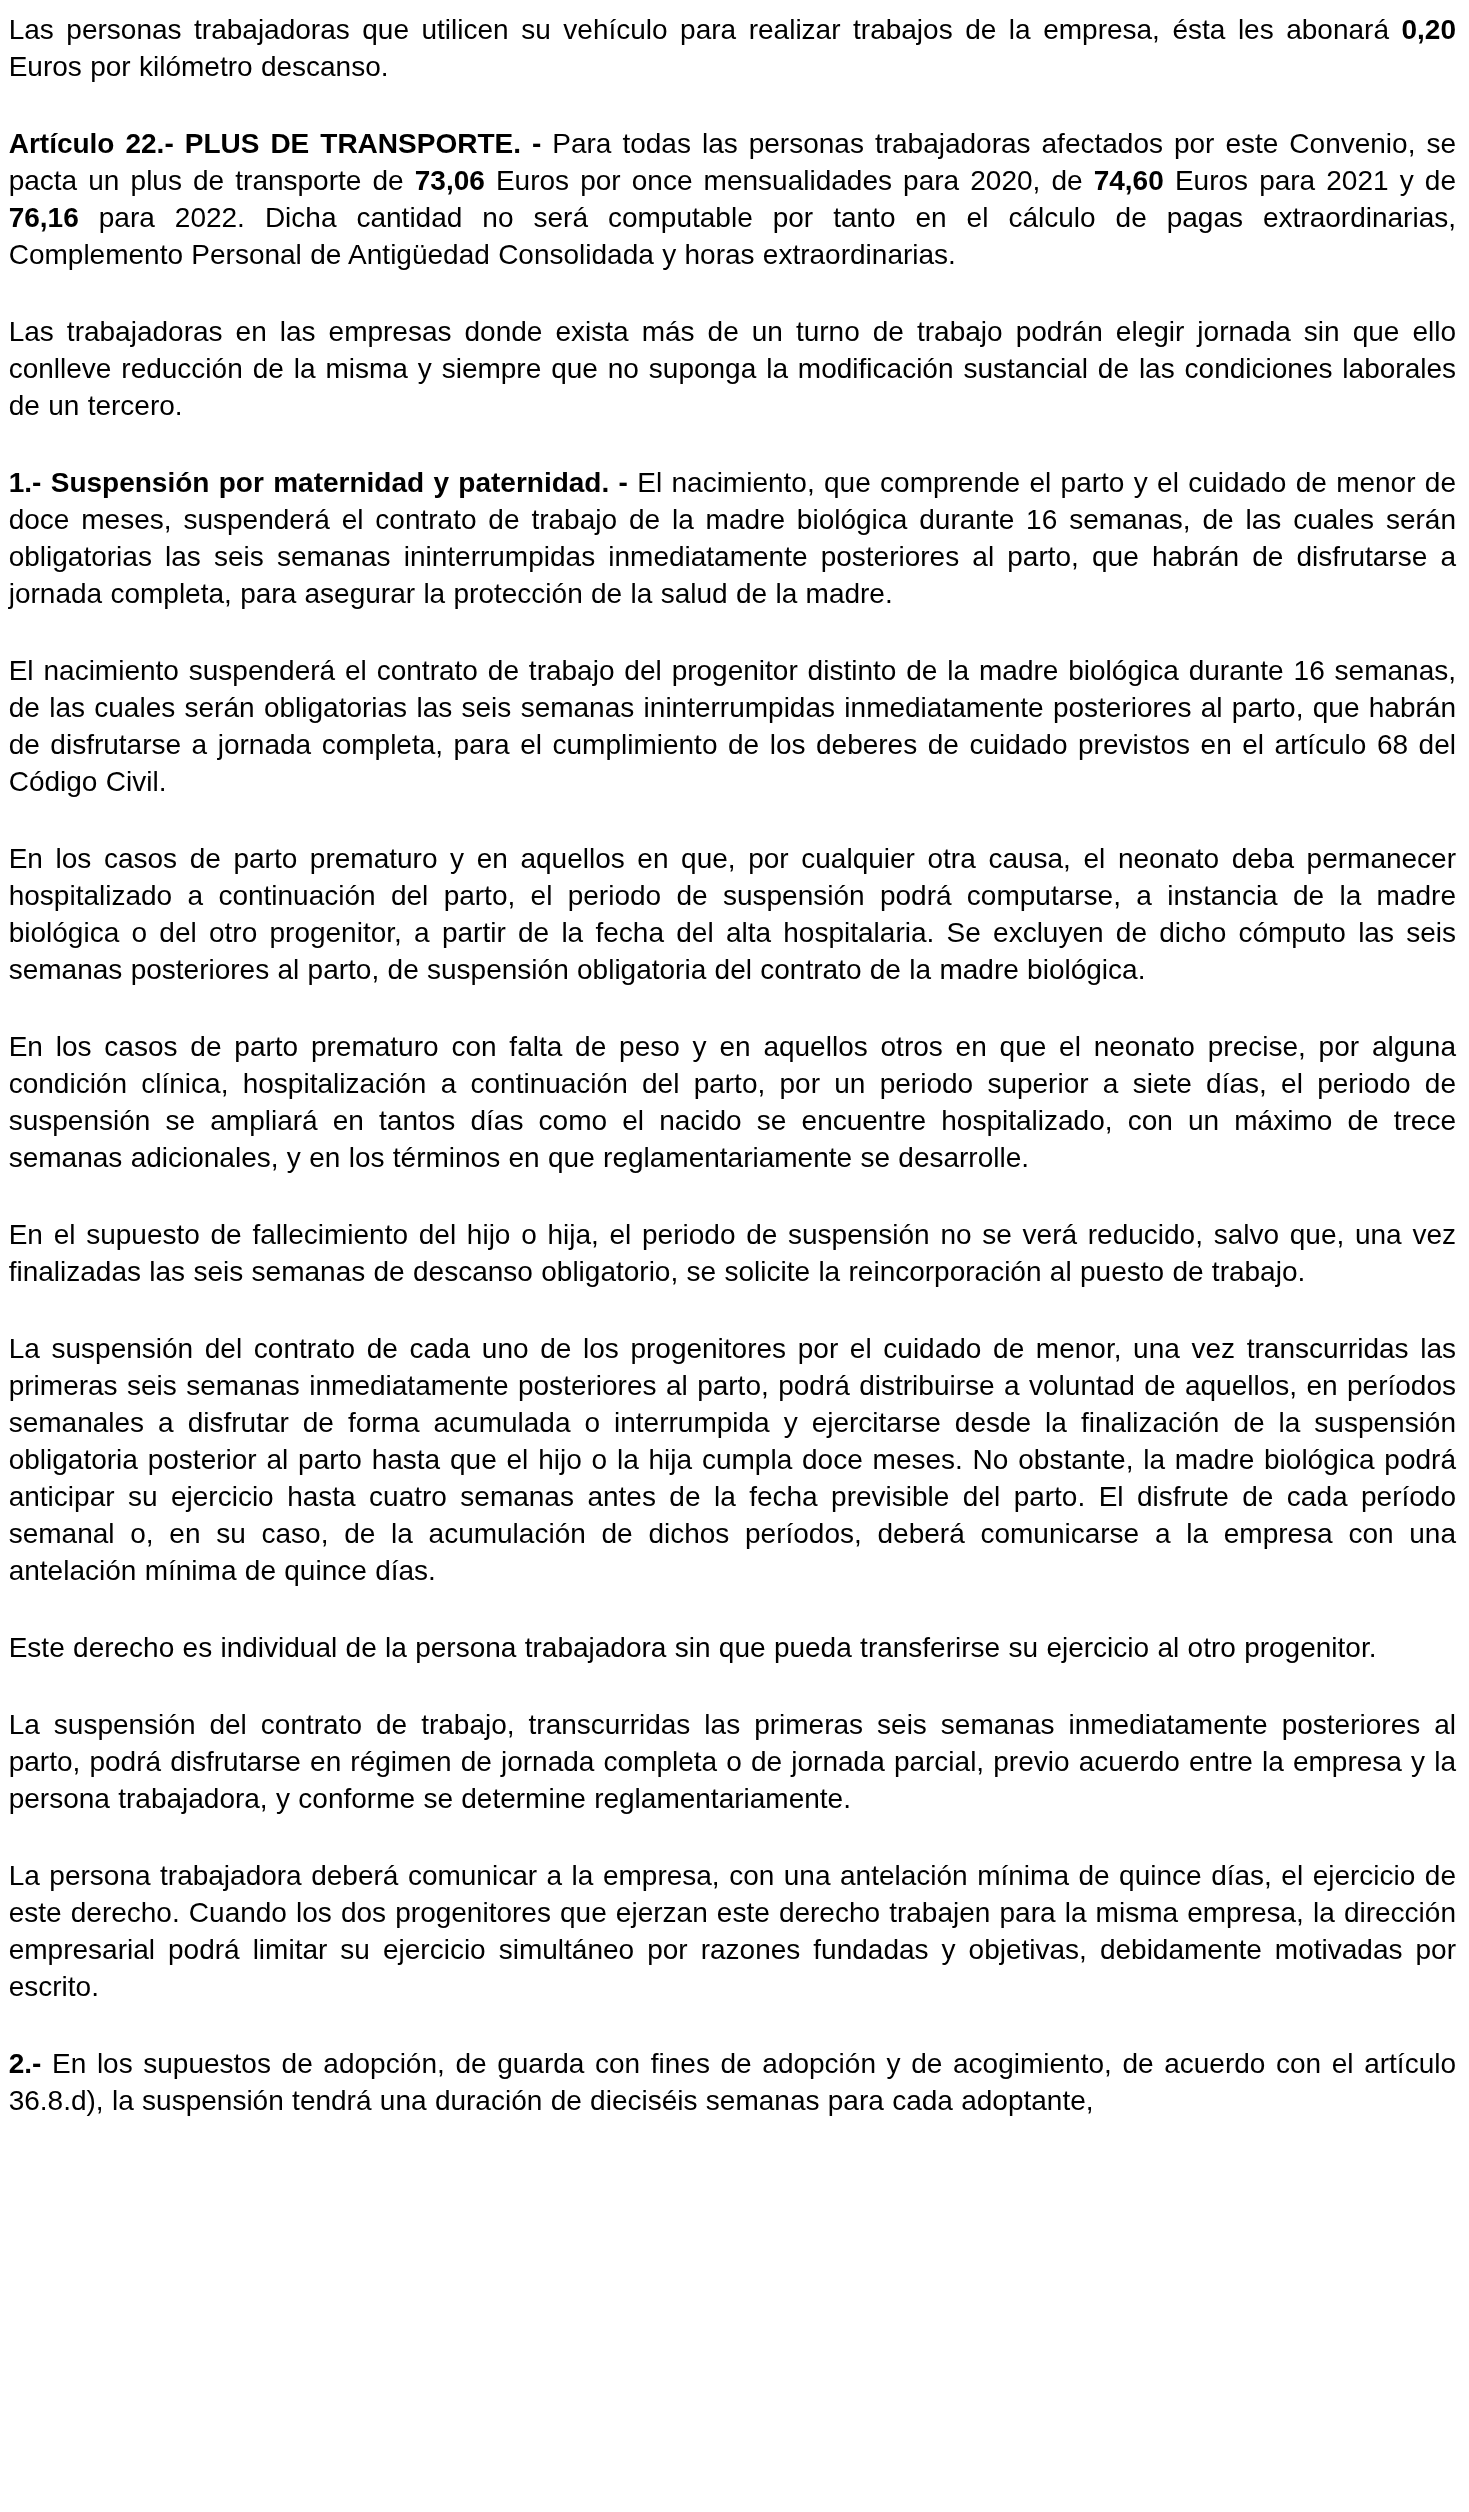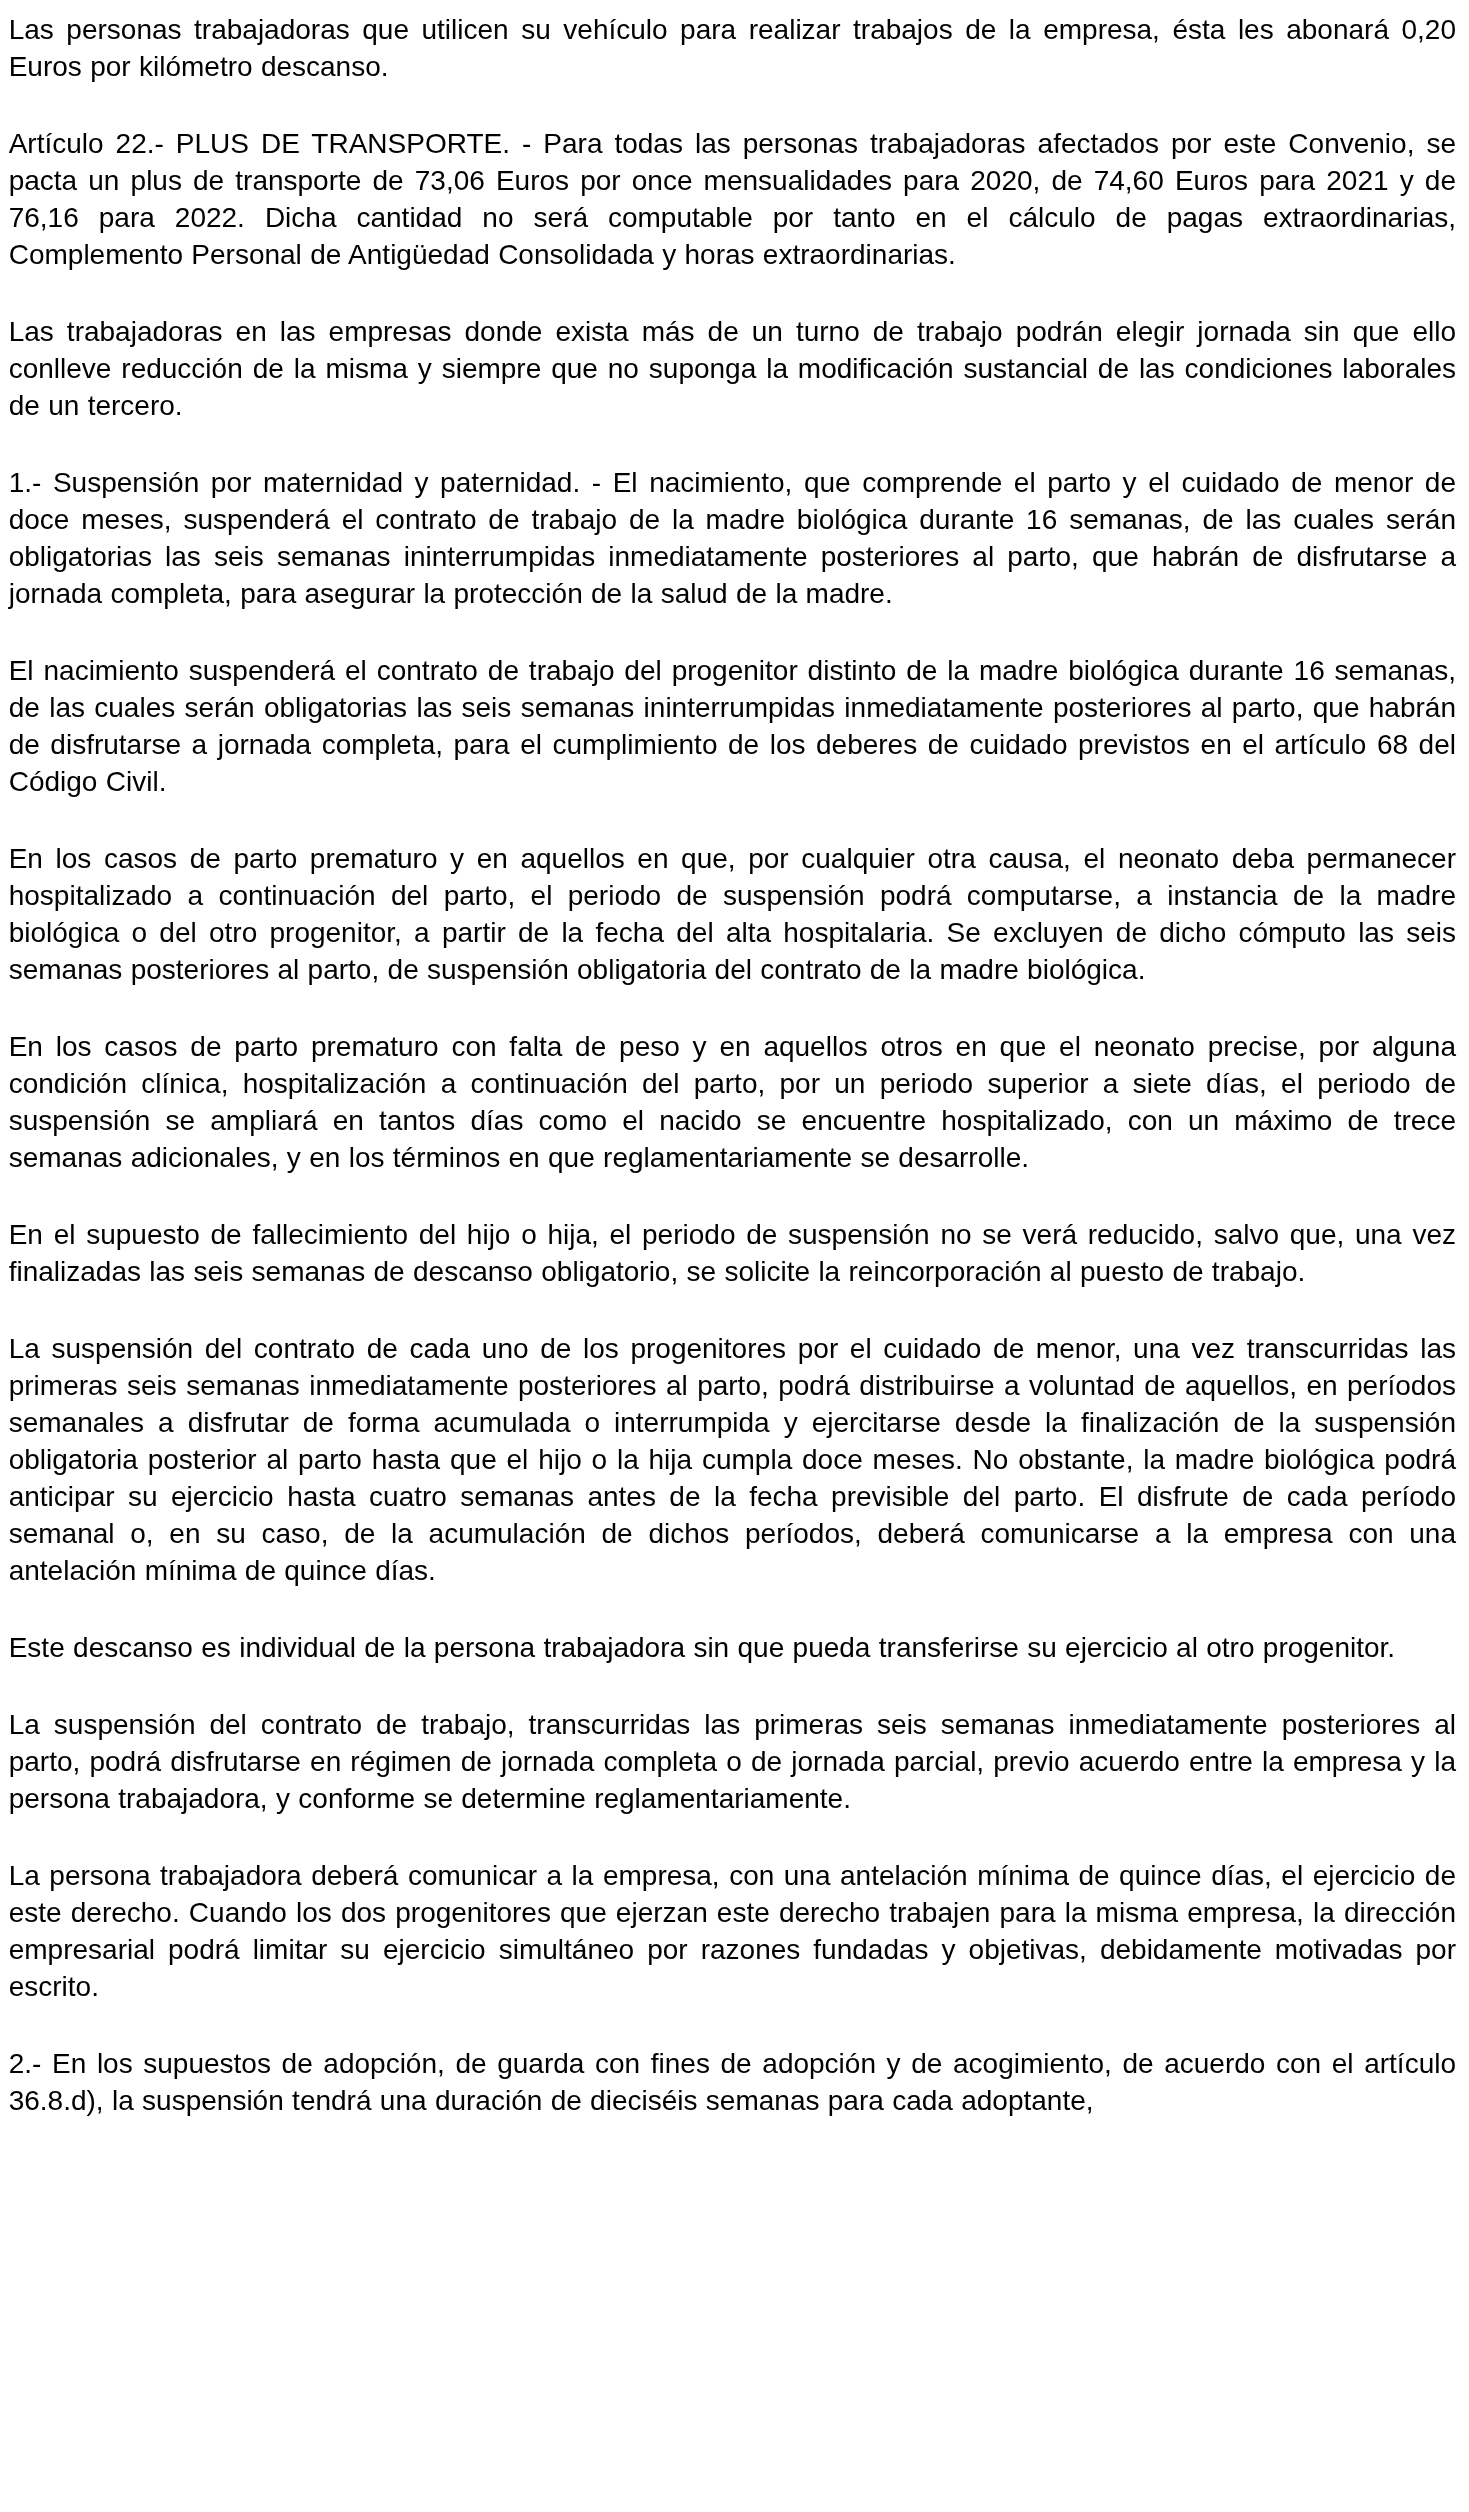--- a/index.html
+++ b/index.html
@@ -23,36 +23,36 @@
   .doc p {
     margin: 0 0 40px 0;
     text-align: justify;
     text-justify: inter-word;
     word-spacing: 0.02em;
   }
   .doc p:last-child {
     margin-bottom: 0;
   }
   .doc b {
-    font-weight: normal;
+    font-weight: bold;
   }
 </style>
 </head>
 <body>
 
 <main class="page">
   <article class="doc">
       <p><span>Las personas trabajadoras que utilicen su vehículo para realizar trabajos de la empresa, ésta les abonará </span><b>0,20</b><span> Euros por kilómetro descanso.</span></p>
       <p><b>Artículo 22.- PLUS DE TRANSPORTE. - </b><span>Para todas las personas trabajadoras afectados por este Convenio, se pacta un plus de transporte de </span><b>73,06</b><span> Euros por once mensualidades para 2020, de </span><b>74,60</b><span> Euros para 2021 y de </span><b>76,16</b><span> para 2022. Dicha cantidad no será computable por tanto en el cálculo de pagas extraordinarias, Complemento Personal de Antigüedad Consolidada y horas extraordinarias.</span></p>
       <p><span>Las trabajadoras en las empresas donde exista más de un turno de trabajo podrán elegir jornada sin que ello conlleve reducción de la misma y siempre que no suponga la modificación sustancial de las condiciones laborales de un tercero.</span></p>
       <p><b>1.- Suspensión por maternidad y paternidad. - </b><span>El nacimiento, que comprende el parto y el cuidado de menor de doce meses, suspenderá el contrato de trabajo de la madre biológica durante 16 semanas, de las cuales serán obligatorias las seis semanas ininterrumpidas inmediatamente posteriores al parto, que habrán de disfrutarse a jornada completa, para asegurar la protección de la salud de la madre.</span></p>
       <p><span>El nacimiento suspenderá el contrato de trabajo del progenitor distinto de la madre biológica durante 16 semanas, de las cuales serán obligatorias las seis semanas ininterrumpidas inmediatamente posteriores al parto, que habrán de disfrutarse a jornada completa, para el cumplimiento de los deberes de cuidado previstos en el artículo 68 del Código Civil.</span></p>
       <p><span>En los casos de parto prematuro y en aquellos en que, por cualquier otra causa, el neonato deba permanecer hospitalizado a continuación del parto, el periodo de suspensión podrá computarse, a instancia de la madre biológica o del otro progenitor, a partir de la fecha del alta hospitalaria. Se excluyen de dicho cómputo las seis semanas posteriores al parto, de suspensión obligatoria del contrato de la madre biológica.</span></p>
       <p><span>En los casos de parto prematuro con falta de peso y en aquellos otros en que el neonato precise, por alguna condición clínica, hospitalización a continuación del parto, por un periodo superior a siete días, el periodo de suspensión se ampliará en tantos días como el nacido se encuentre hospitalizado, con un máximo de trece semanas adicionales, y en los términos en que reglamentariamente se desarrolle.</span></p>
       <p><span>En el supuesto de fallecimiento del hijo o hija, el periodo de suspensión no se verá reducido, salvo que, una vez finalizadas las seis semanas de descanso obligatorio, se solicite la reincorporación al puesto de trabajo.</span></p>
       <p><span>La suspensión del contrato de cada uno de los progenitores por el cuidado de menor, una vez transcurridas las primeras seis semanas inmediatamente posteriores al parto, podrá distribuirse a voluntad de aquellos, en períodos semanales a disfrutar de forma acumulada o interrumpida y ejercitarse desde la finalización de la suspensión obligatoria posterior al parto hasta que el hijo o la hija cumpla doce meses. No obstante, la madre biológica podrá anticipar su ejercicio hasta cuatro semanas antes de la fecha previsible del parto. El disfrute de cada período semanal o, en su caso, de la acumulación de dichos períodos, deberá comunicarse a la empresa con una antelación mínima de quince días.</span></p>
-      <p><span>Este descanso es individual de la persona trabajadora sin que pueda transferirse su ejercicio al otro progenitor.</span></p>
+      <p><span>Este derecho es individual de la persona trabajadora sin que pueda transferirse su ejercicio al otro progenitor.</span></p>
       <p><span>La suspensión del contrato de trabajo, transcurridas las primeras seis semanas inmediatamente posteriores al parto, podrá disfrutarse en régimen de jornada completa o de jornada parcial, previo acuerdo entre la empresa y la persona trabajadora, y conforme se determine reglamentariamente.</span></p>
       <p><span>La persona trabajadora deberá comunicar a la empresa, con una antelación mínima de quince días, el ejercicio de este derecho. Cuando los dos progenitores que ejerzan este derecho trabajen para la misma empresa, la dirección empresarial podrá limitar su ejercicio simultáneo por razones fundadas y objetivas, debidamente motivadas por escrito.</span></p>
       <p><b>2.- </b><span>En los supuestos de adopción, de guarda con fines de adopción y de acogimiento, de acuerdo con el artículo 36.8.d), la suspensión tendrá una duración de dieciséis semanas para cada adoptante,</span></p>
     </article>
 </main>
 
 
 </body></html>

